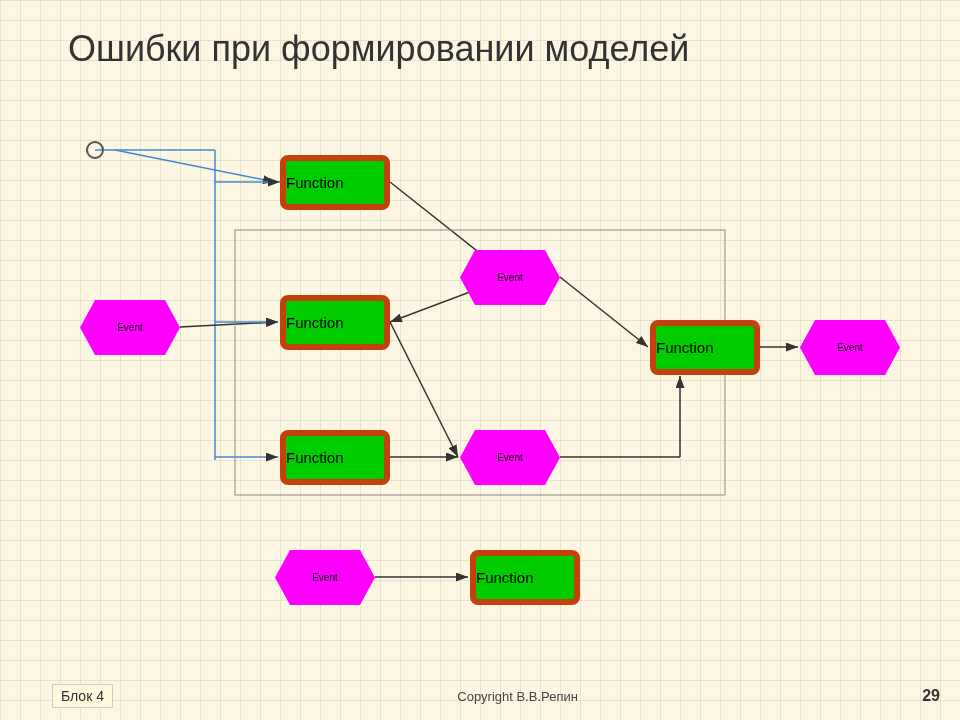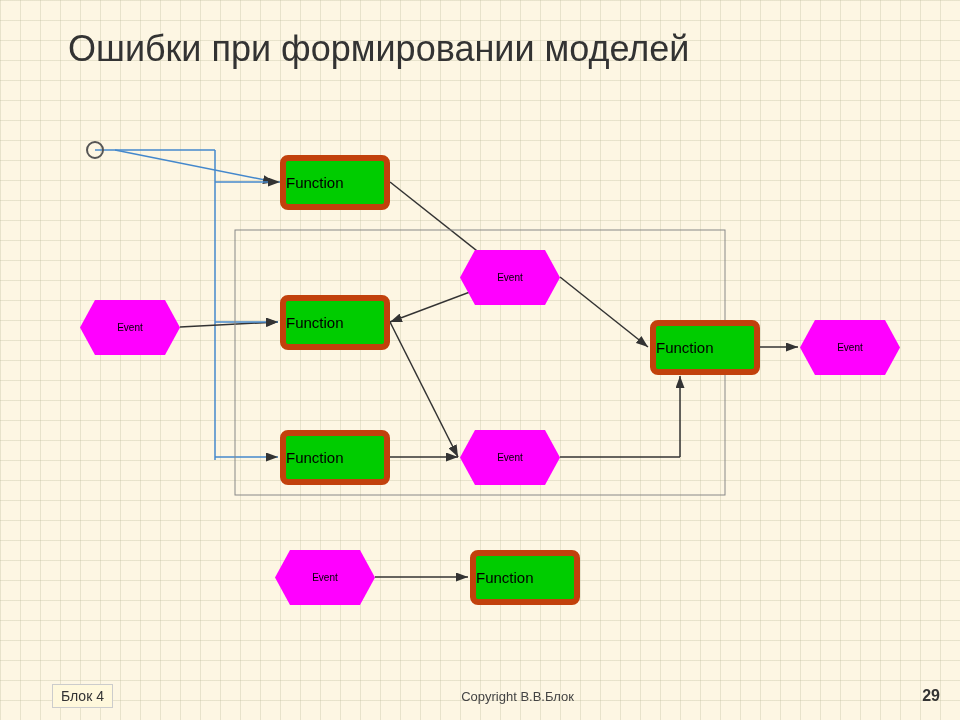--- a/index.html
+++ b/index.html
@@ -194,16 +194,16 @@
     <div class="event-hex" style="left:235px; top:450px; width:100px; height:55px;">
       <span>Event</span>
     </div>
     <div class="event-hex" style="left:760px; top:220px; width:100px; height:55px;">
       <span>Event</span>
     </div>
   </div>
 
   <div class="footer">
     <div class="footer-left">Блок 4</div>
-    <div class="footer-center">Copyright В.В.Блок</div>
+    <div class="footer-center">Copyright В.В.Репин</div>
     <div class="footer-right">29</div>
   </div>
 </div>
 
 </body></html>

